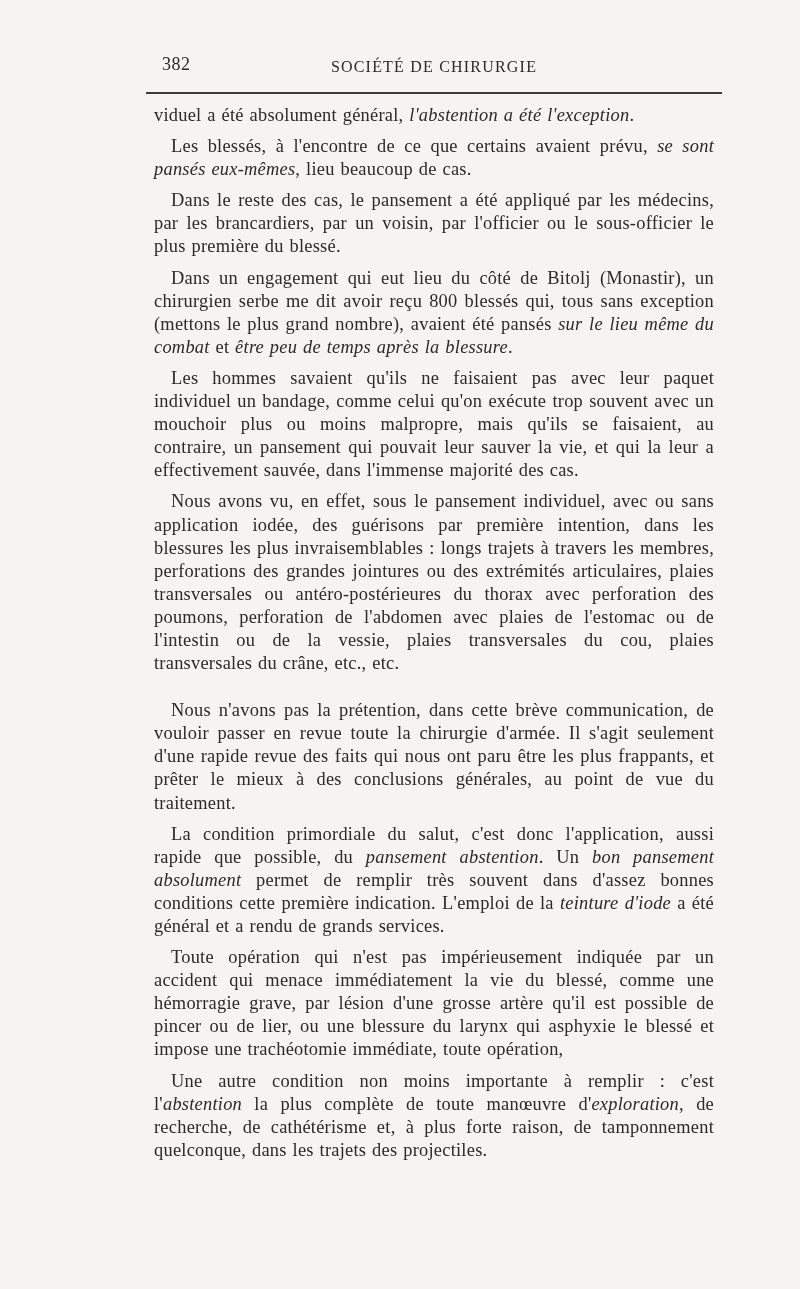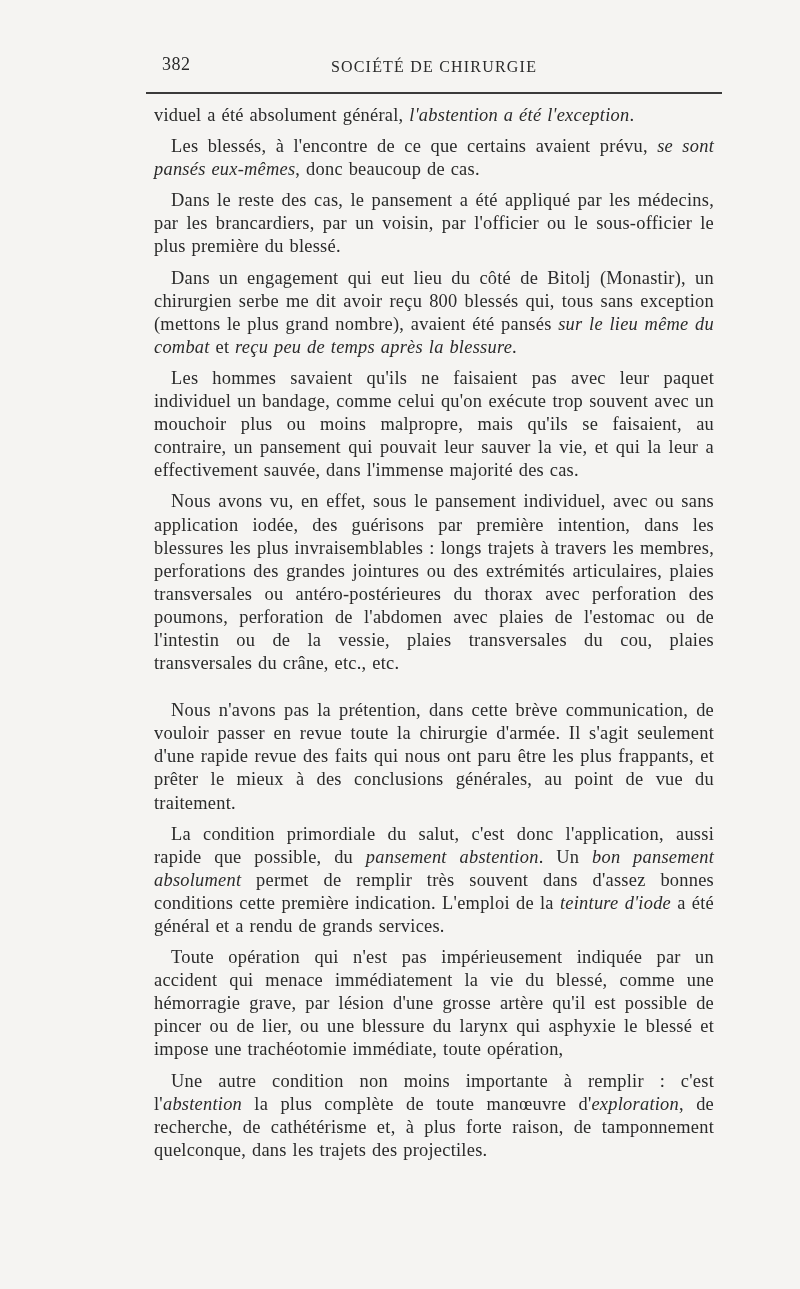--- a/index.html
+++ b/index.html
@@ -81,27 +81,27 @@
     <span class="page-number">382</span>
     <span class="running-title">SOCIÉTÉ DE CHIRURGIE</span>
   </div>
   <div class="rule"></div>
 
   <div class="body-text">
     <p>
       <span>viduel a été absolument général, </span><em>l'abstention a été l'exception</em><span>.</span>
     </p>
     <p class="indent">
-      <span>Les blessés, à l'encontre de ce que certains avaient prévu, </span><em>se sont pansés eux-mêmes</em><span>, donc beaucoup de cas.</span>
+      <span>Les blessés, à l'encontre de ce que certains avaient prévu, </span><em>se sont pansés eux-mêmes</em><span>, lieu beaucoup de cas.</span>
     </p>
     <p class="indent">
       <span>Dans le reste des cas, le pansement a été appliqué par les médecins, par les brancardiers, par un voisin, par l'officier ou le sous-officier le plus première du blessé.</span>
     </p>
     <p class="indent">
-      <span>Dans un engagement qui eut lieu du côté de Bitolj (Monastir), un chirurgien serbe me dit avoir reçu 800 blessés qui, tous sans exception (mettons le plus grand nombre), avaient été pansés </span><em>sur le lieu même du combat</em><span> et </span><em>reçu peu de temps après la blessure</em><span>.</span>
+      <span>Dans un engagement qui eut lieu du côté de Bitolj (Monastir), un chirurgien serbe me dit avoir reçu 800 blessés qui, tous sans exception (mettons le plus grand nombre), avaient été pansés </span><em>sur le lieu même du combat</em><span> et </span><em>être peu de temps après la blessure</em><span>.</span>
     </p>
     <p class="indent">
       <span>Les hommes savaient qu'ils ne faisaient pas avec leur paquet individuel un bandage, comme celui qu'on exécute trop souvent avec un mouchoir plus ou moins malpropre, mais qu'ils se faisaient, au contraire, un pansement qui pouvait leur sauver la vie, et qui la leur a effectivement sauvée, dans l'immense majorité des cas.</span>
     </p>
     <p class="indent">
       <span>Nous avons vu, en effet, sous le pansement individuel, avec ou sans application iodée, des guérisons par première intention, dans les blessures les plus invraisemblables : longs trajets à travers les membres, perforations des grandes jointures ou des extrémités articulaires, plaies transversales ou antéro-postérieures du thorax avec perforation des poumons, perforation de l'abdomen avec plaies de l'estomac ou de l'intestin ou de la vessie, plaies transversales du cou, plaies transversales du crâne, etc., etc.</span>
     </p>
     <p class="indent section-gap">
       <span>Nous n'avons pas la prétention, dans cette brève communication, de vouloir passer en revue toute la chirurgie d'armée. Il s'agit seulement d'une rapide revue des faits qui nous ont paru être les plus frappants, et prêter le mieux à des conclusions générales, au point de vue du traitement.</span>
     </p>

